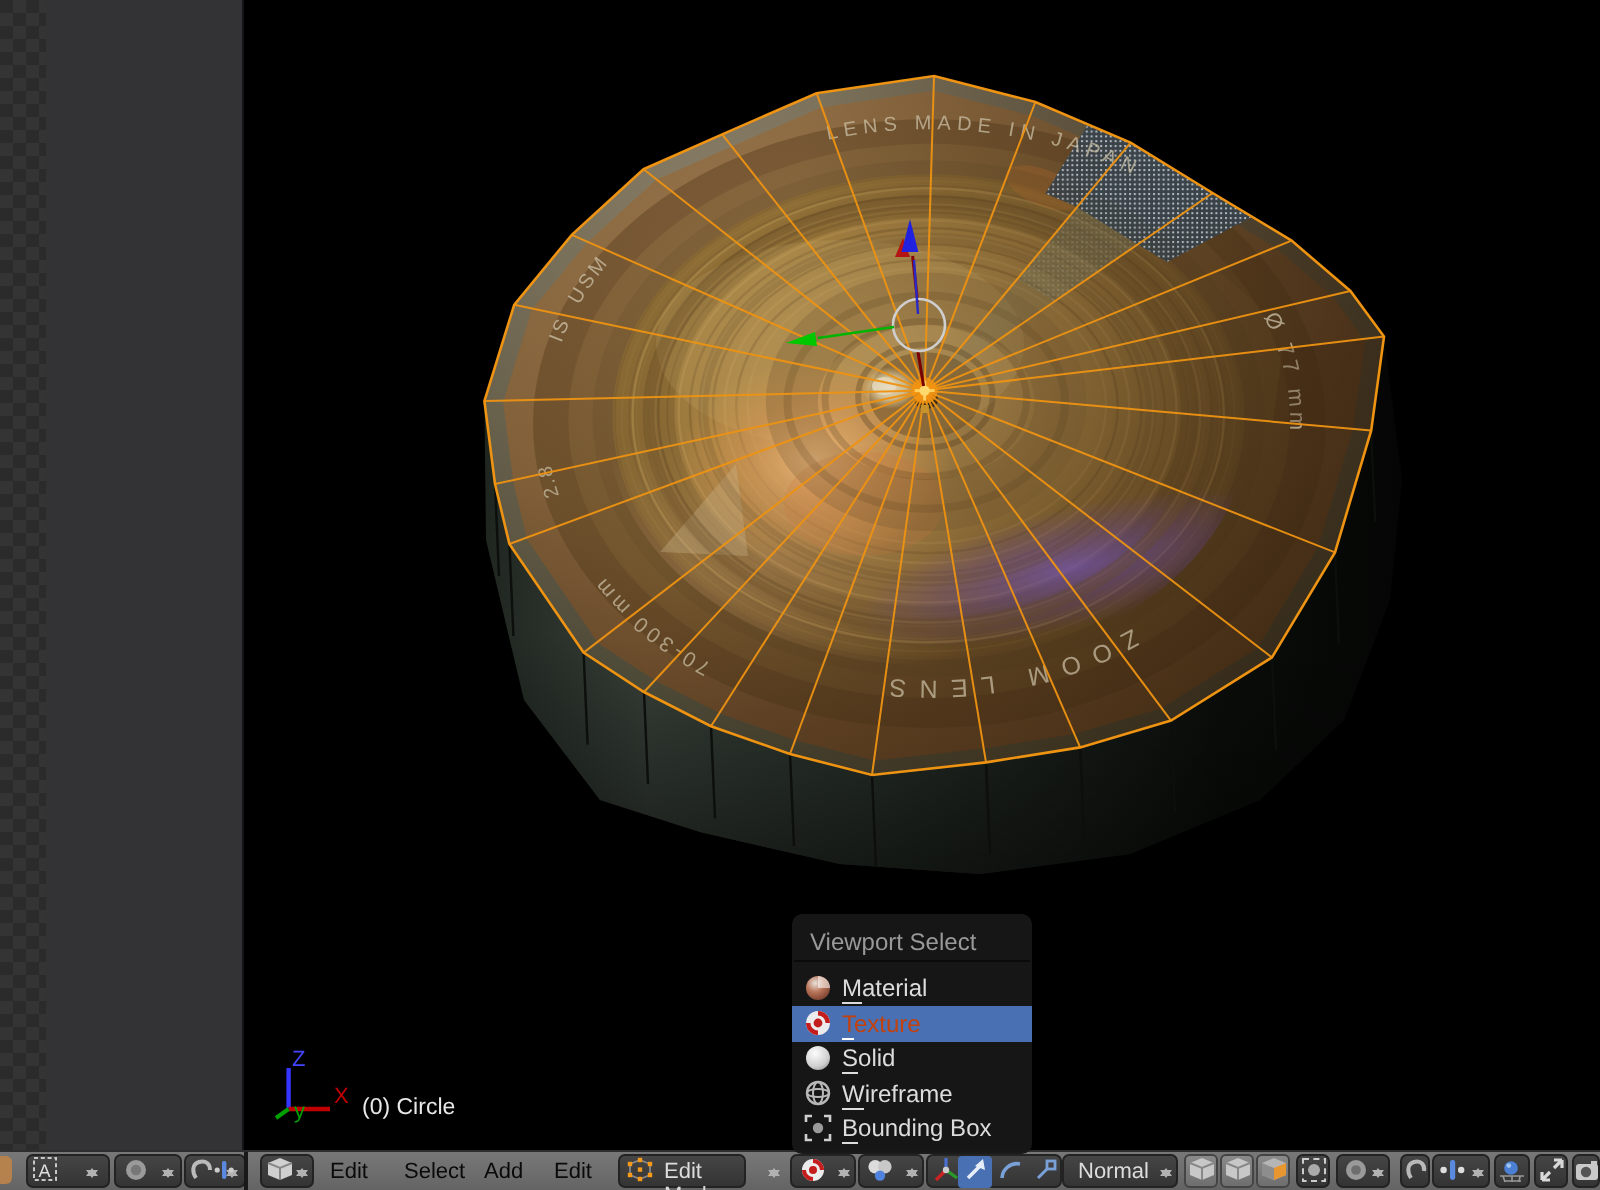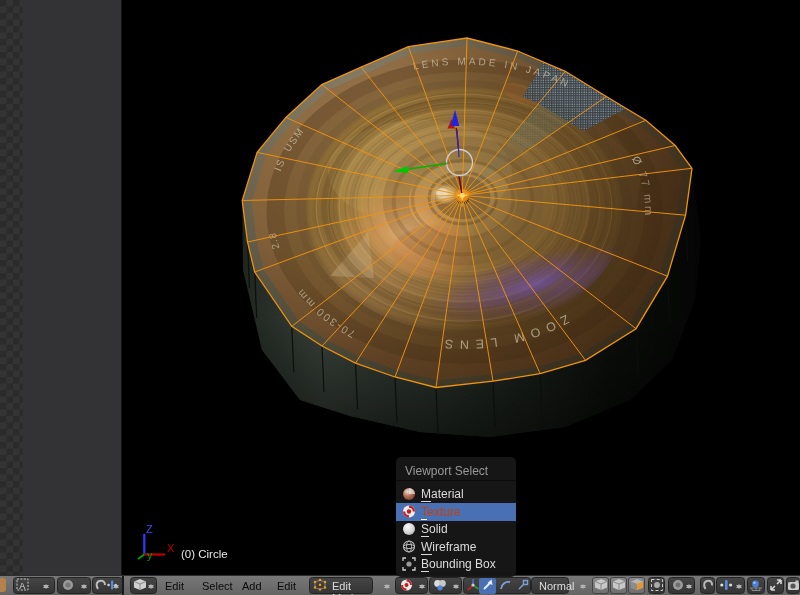--- a/index.html
+++ b/index.html
@@ -259,21 +259,21 @@
       <span class="spin" style="left:73px"></span>
     </div>
   <div class="btn" style="left:395px;width:33px">
       <span class="spin" style="left:22px"></span>
     </div>
   <div class="btn" style="left:429px;width:33px">
       <span class="spin" style="left:22px"></span>
     </div>
   <div class="btn" style="left:463px;width:68px"></div>
   <div style="position:absolute;left:479px;top:2px;width:17px;height:16px;background:#4a70b4;border-radius:2px"></div>
-  <div class="btn" style="left:531px;width:38px;color:#ddd;font-size:11px">
+  <div class="btn" style="left:531px;width:58px;color:#ddd;font-size:11px">
      <span style="position:absolute;left:7px;top:2px">Normal</span>
       <span class="spin" style="left:47px"></span>
     </div>
   <div class="btnl" style="left:592px;width:17px"></div>
   <div class="btnl" style="left:610px;width:17px"></div>
   <div class="btnl" style="left:628px;width:17px"></div>
   <div class="btn" style="left:648px;width:17px"></div>
   <div class="btn" style="left:668px;width:27px">
       <span class="spin" style="left:16px"></span>
     </div>

